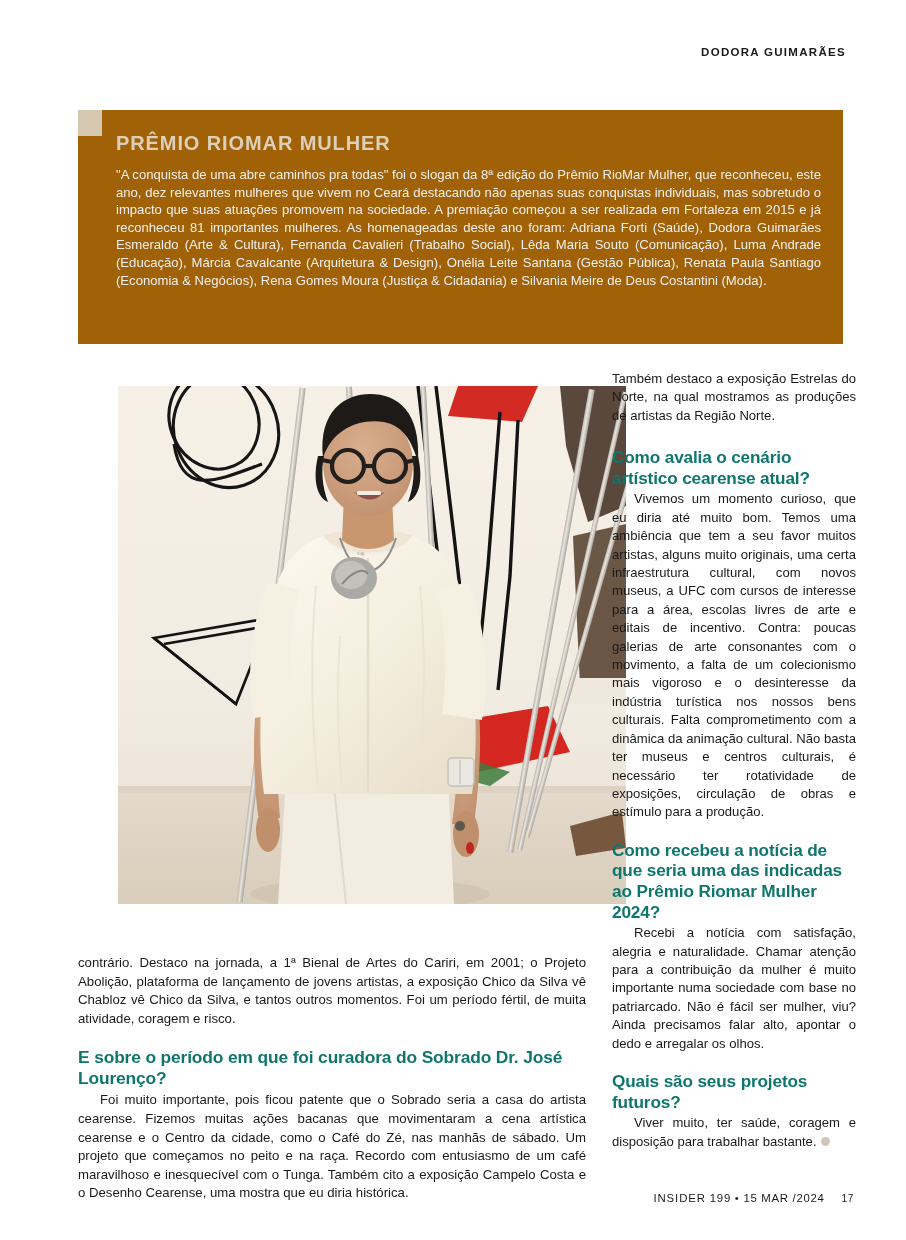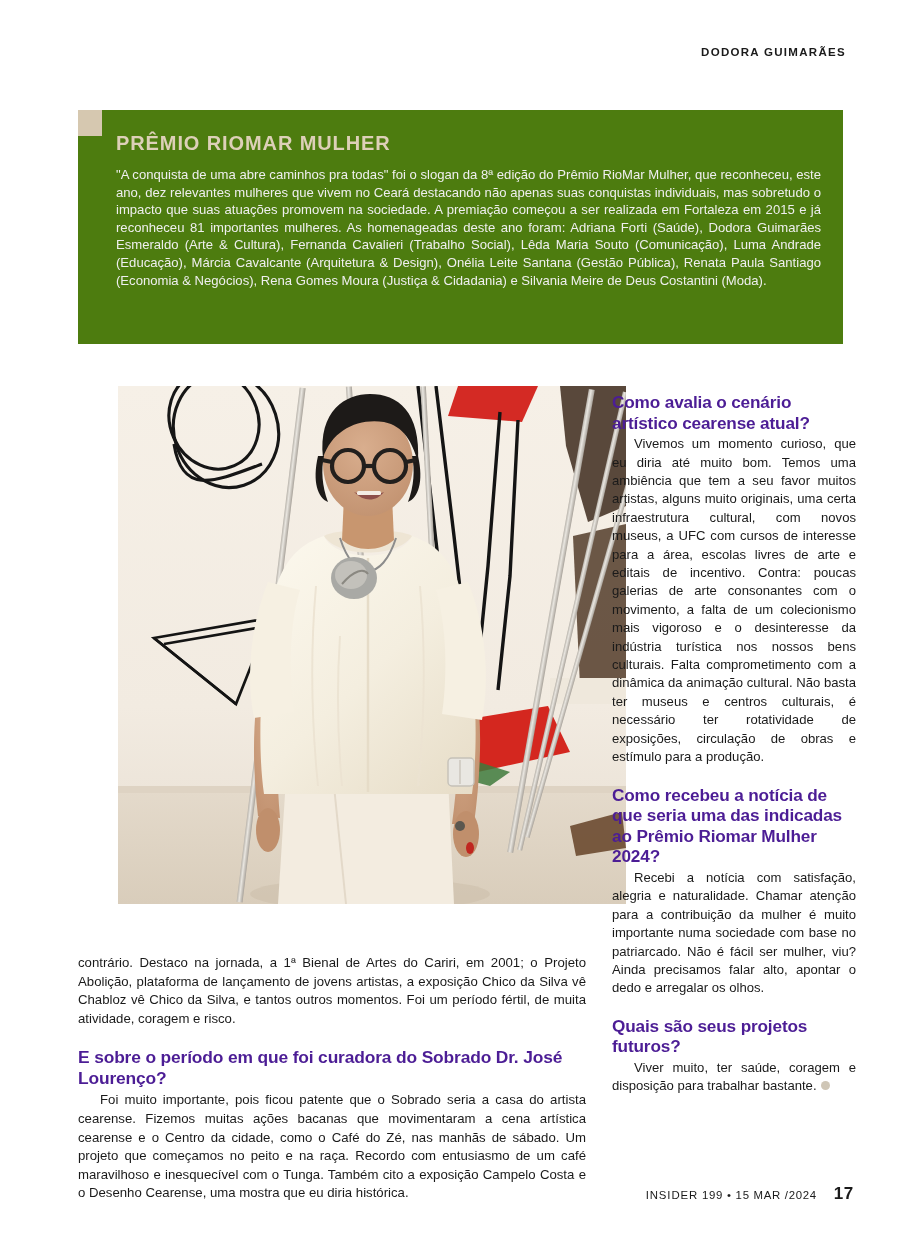--- a/index.html
+++ b/index.html
@@ -25,21 +25,21 @@
     letter-spacing: 1.3px;
     color: #1a1a1a;
     text-transform: uppercase;
   }
 
   
   .callout {
     position: absolute;
     left: 78px; top: 110px;
     width: 765px; height: 234px;
-    background: #4d7c0f;
+    background: #a16207;
   }
   .callout-accent {
     position: absolute;
     left: 0px; top: 0px;
     width: 24px; height: 26px;
     background: #d6c8b0;
   }
   .callout-inner {
     position: absolute;
     left: 38px; top: 22px;
@@ -96,21 +96,21 @@
     line-height: 18.4px;
   }
   p.body.indent { text-indent: 22px; }
 
   h2.qhead {
     margin: 19px 0 2px 0;
     font-size: 17.4px;
     line-height: 21px;
     font-weight: 700;
     letter-spacing: -0.15px;
-    color: #4c1d95;
+    color: #0f766e;
   }
   .col-right h2.qhead {
     margin: 18px 0 2px 0;
     font-size: 17.2px;
     line-height: 20.6px;
   }
   h2.qhead.first { margin-top: 22px; }
 
   .endmark {
     display: inline-block;
@@ -125,22 +125,22 @@
   .footer {
     position: absolute;
     right: 52px; bottom: 36px;
     font-size: 11.4px;
     letter-spacing: 0.7px;
     color: #1a1a1a;
     white-space: nowrap;
   }
   .footer b { font-weight: 400; letter-spacing: 0.9px; }
   .footer .pg {
-    font-weight: 700;
-    font-size: 17px;
+    font-weight: 400;
+    font-size: 10px;
     margin-left: 13px;
   }
 </style>
 </head>
 <body>
 
 <div class="running-head">DODORA GUIMARÃES</div>
 
 <section class="callout">
   <div class="callout-accent"></div>
@@ -281,20 +281,21 @@
   </svg>
 </figure>
 
 <div class="col-left">
   <p class="body">contrário. Destaco na jornada, a 1ª Bienal de Artes do Cariri, em 2001; o Projeto Abolição, plataforma de lançamento de jovens artistas, a exposição Chico da Silva vê Chabloz vê Chico da Silva, e tantos outros momentos. Foi um período fértil, de muita atividade, coragem e risco.</p>
   <h2 class="qhead">E sobre o período em que foi curadora do Sobrado Dr. José Lourenço?</h2>
   <p class="body indent">Foi muito importante, pois ficou patente que o Sobrado seria a casa do artista cearense. Fizemos muitas ações bacanas que movimentaram a cena artística cearense e o Centro da cidade, como o Café do Zé, nas manhãs de sábado. Um projeto que começamos no peito e na raça. Recordo com entusiasmo de um café maravilhoso e inesquecível com o Tunga. Também cito a exposição Campelo Costa e o Desenho Cearense, uma mostra que eu diria histórica.</p>
 </div>
 
 <div class="col-right">
+  <p class="body">Também destaco a exposição Estrelas do Norte, na qual mostramos as produções de artistas da Região Norte.</p>
   <h2 class="qhead first">Como avalia o cenário artístico cearense atual?</h2>
   <p class="body indent">Vivemos um momento curioso, que eu diria até muito bom. Temos uma ambiência que tem a seu favor muitos artistas, alguns muito originais, uma certa infraestrutura cultural, com novos museus, a UFC com cursos de interesse para a área, escolas livres de arte e editais de incentivo. Contra: poucas galerias de arte consonantes com o movimento, a falta de um colecionismo mais vigoroso e o desinteresse da indústria turística nos nossos bens culturais. Falta comprometimento com a dinâmica da animação cultural. Não basta ter museus e centros culturais, é necessário ter rotatividade de exposições, circulação de obras e estímulo para a produção.</p>
   <h2 class="qhead">Como recebeu a notícia de que seria uma das indicadas ao Prêmio Riomar Mulher 2024?</h2>
   <p class="body indent">Recebi a notícia com satisfação, alegria e naturalidade. Chamar atenção para a contribuição da mulher é muito importante numa sociedade com base no patriarcado. Não é fácil ser mulher, viu? Ainda precisamos falar alto, apontar o dedo e arregalar os olhos.</p>
   <h2 class="qhead">Quais são seus projetos futuros?</h2>
   <p class="body indent"><span>Viver muito, ter saúde, coragem e disposição para trabalhar bastante.</span><span class="endmark"></span></p>
 </div>
 
 <div class="footer">
   <b>INSIDER</b>

